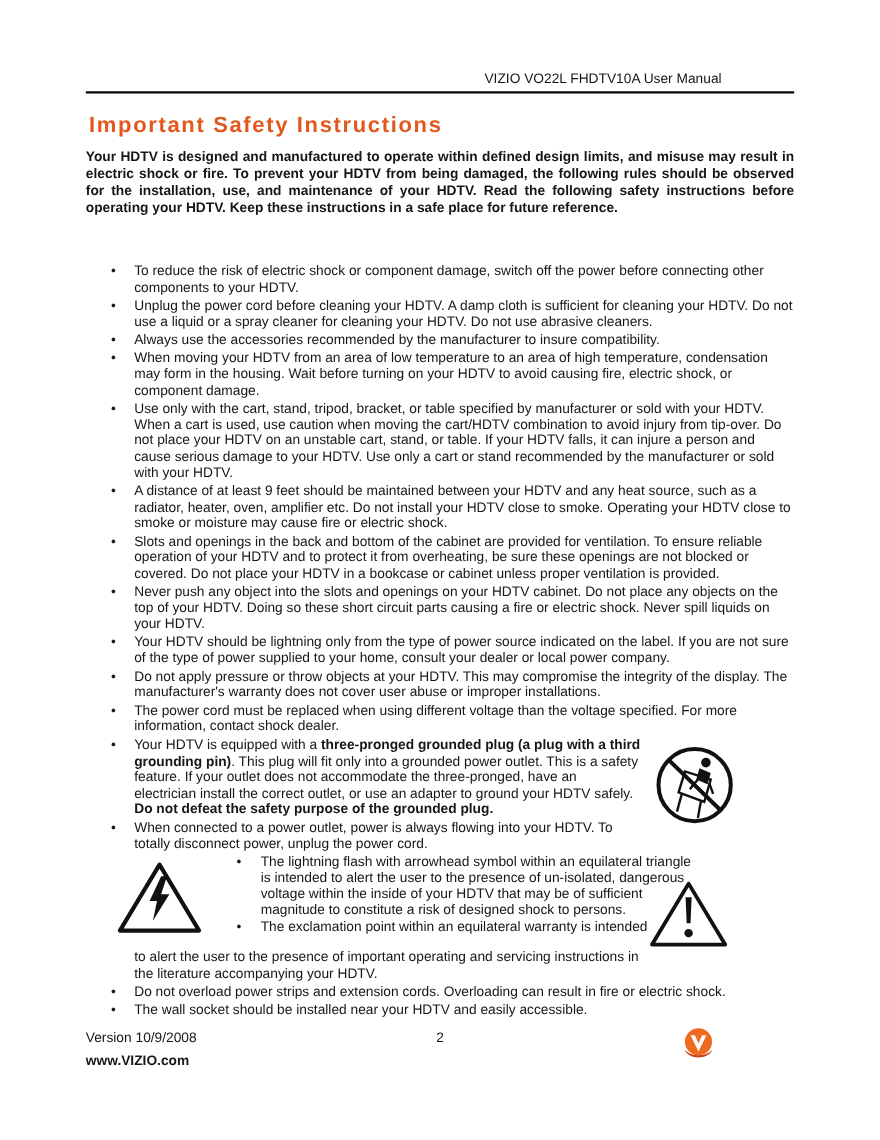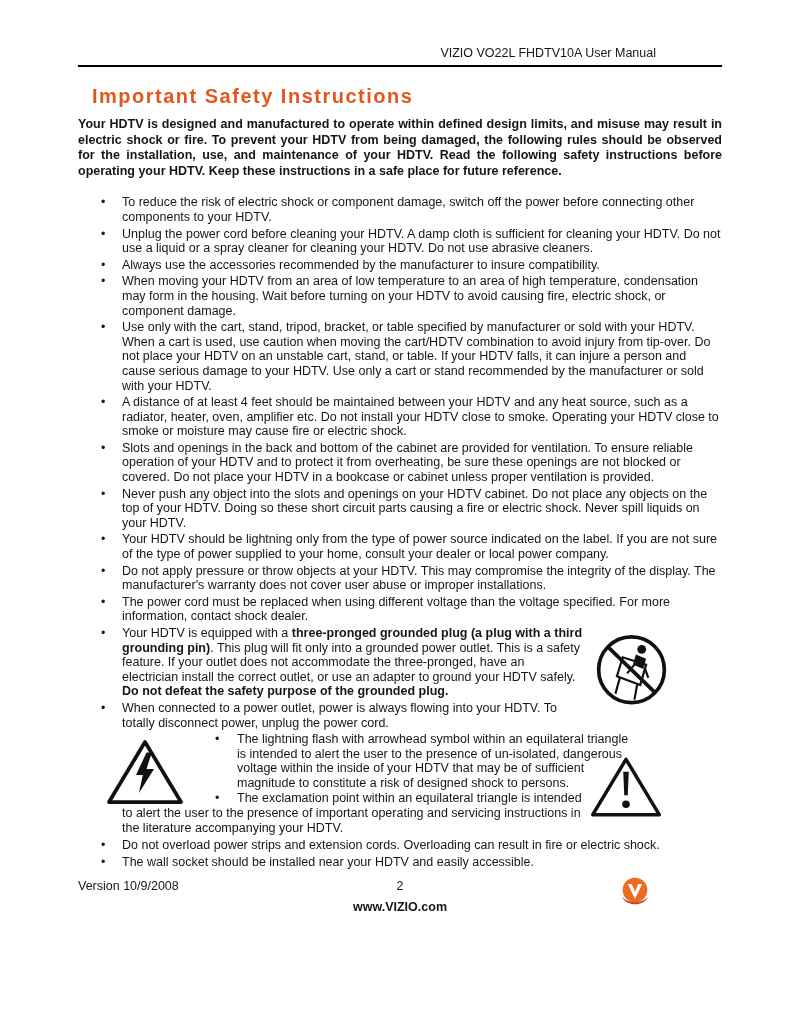--- a/index.html
+++ b/index.html
@@ -4,44 +4,44 @@
 <style>
   html, body { margin: 0; padding: 0; }
   body {
     width: 800px; height: 1036px;
     background: #ffffff;
     font-family: "Liberation Sans", sans-serif;
     color: #161616;
     overflow: hidden;
     position: relative;
   }
-  .page { padding: 46px 78px 0 78px; }
+  .page { padding: 64px 78px 0 78px; }
 
   .header-line {
     text-align: right;
     padding-right: 66px;
     font-size: 12.5px;
     margin-bottom: 5px;
   }
   .header-rule { border: none; border-top: 2px solid #000; margin: 0 0 18px 0; }
 
   .doc-title {
     color: #e2581c;
     font-size: 20px;
     font-weight: bold;
     letter-spacing: 1.5px;
-    margin: 0 0 9px 14px;
+    margin: 0 0 9px 3px;
   }
 
   .intro {
     font-weight: bold;
     font-size: 12.5px;
     line-height: 15.6px;
     text-align: justify;
-    margin-bottom: 16px;
+    margin-bottom: 42px;
   }
 
   .bullets { font-size: 12.5px; }
   .bullet-item {
     position: relative;
     padding-left: 44px;
     line-height: 14.6px;
     margin-bottom: 2px;
   }
   .bullet-marker {
@@ -73,32 +73,32 @@
   .exclamation-icon {
     position: absolute;
     right: 60px; top: 18px;
     width: 72px; height: 74px;
   }
   .lightning-icon svg, .exclamation-icon svg { width: 100%; height: 100%; }
 
   .sub-bullets { margin-left: 93px; margin-right: 92px; }
   .sub-item { position: relative; padding-left: 22px; line-height: 14.6px; }
   .sub-marker { left: 0; }
-  .continuation { margin-top: 1px; margin-right: 140px; line-height: 14.6px; }
+  .continuation { margin-top: 14px; margin-right: 140px; line-height: 14.6px; }
 
   .footer {
     position: relative;
     margin: 10px 78px 0 78px;
     font-size: 12.5px;
   }
   .footer-row { position: relative; height: 18px; }
   .page-num {
     position: absolute; left: 50%; transform: translateX(-50%);
   }
-  .footer-site { text-align: center; font-weight: bold; margin-top: 3px; }
+  .footer-site { font-weight: bold; margin-top: 3px; }
   .vizio-logo {
     position: absolute; right: 70px; top: -4px;
     width: 34px; height: 36px;
   }
   .vizio-logo svg { width: 100%; height: 100%; }
 </style>
 </head>
 <body>
 
 <div class="page">
@@ -128,21 +128,21 @@
         <div class="bullet-item">
           <span class="bullet-marker">•</span>
           <div class="bullet-text">When moving your HDTV from an area of low temperature to an area of high temperature, condensation may form in the housing. Wait before turning on your HDTV to avoid causing fire, electric shock, or component damage.</div>
         </div>
         <div class="bullet-item">
           <span class="bullet-marker">•</span>
           <div class="bullet-text">Use only with the cart, stand, tripod, bracket, or table specified by manufacturer or sold with your HDTV. When a cart is used, use caution when moving the cart/HDTV combination to avoid injury from tip-over. Do not place your HDTV on an unstable cart, stand, or table. If your HDTV falls, it can injure a person and cause serious damage to your HDTV. Use only a cart or stand recommended by the manufacturer or sold with your HDTV.</div>
         </div>
         <div class="bullet-item">
           <span class="bullet-marker">•</span>
-          <div class="bullet-text">A distance of at least 4 feet should be maintained between your HDTV and any heat source, such as a radiator, heater, oven, amplifier etc.  Do not install your HDTV close to smoke. Operating your HDTV close to smoke or moisture may cause fire or electric shock.</div>
+          <div class="bullet-text">A distance of at least 9 feet should be maintained between your HDTV and any heat source, such as a radiator, heater, oven, amplifier etc.  Do not install your HDTV close to smoke. Operating your HDTV close to smoke or moisture may cause fire or electric shock.</div>
         </div>
         <div class="bullet-item">
           <span class="bullet-marker">•</span>
           <div class="bullet-text">Slots and openings in the back and bottom of the cabinet are provided for ventilation. To ensure reliable operation of your HDTV and to protect it from overheating, be sure these openings are not blocked or covered. Do not place your HDTV in a bookcase or cabinet unless proper ventilation is provided.</div>
         </div>
         <div class="bullet-item">
           <span class="bullet-marker">•</span>
           <div class="bullet-text">Never push any object into the slots and openings on your HDTV cabinet. Do not place any objects on the top of your HDTV. Doing so these short circuit parts causing a fire or electric shock. Never spill liquids on your HDTV.</div>
         </div>
         <div class="bullet-item">
@@ -199,21 +199,21 @@
           <circle cx="52" cy="71" r="5.5" fill="#111"></circle>
         </svg>
       </span>
       <div class="sub-bullets">
         <div class="sub-item">
           <span class="bullet-marker sub-marker">•</span>
           <div class="bullet-text">The lightning flash with arrowhead symbol within an equilateral triangle is intended to alert the user to the presence of un-isolated, dangerous voltage within the inside of your HDTV that may be of sufficient magnitude to constitute a risk of designed shock to persons.</div>
         </div>
         <div class="sub-item">
           <span class="bullet-marker sub-marker">•</span>
-          <div class="bullet-text">The exclamation point within an equilateral triangle is intended</div>
+          <div class="bullet-text">The exclamation point within an equilateral warranty is intended</div>
         </div>
       </div>
       <div class="continuation">to alert the user to the presence of important operating and servicing instructions in the literature accompanying your HDTV.</div>
     </div>
 
     <div>
         <div class="bullet-item">
           <span class="bullet-marker">•</span>
           <div class="bullet-text">Do not overload power strips and extension cords. Overloading can result in fire or electric shock.</div>
         </div>

